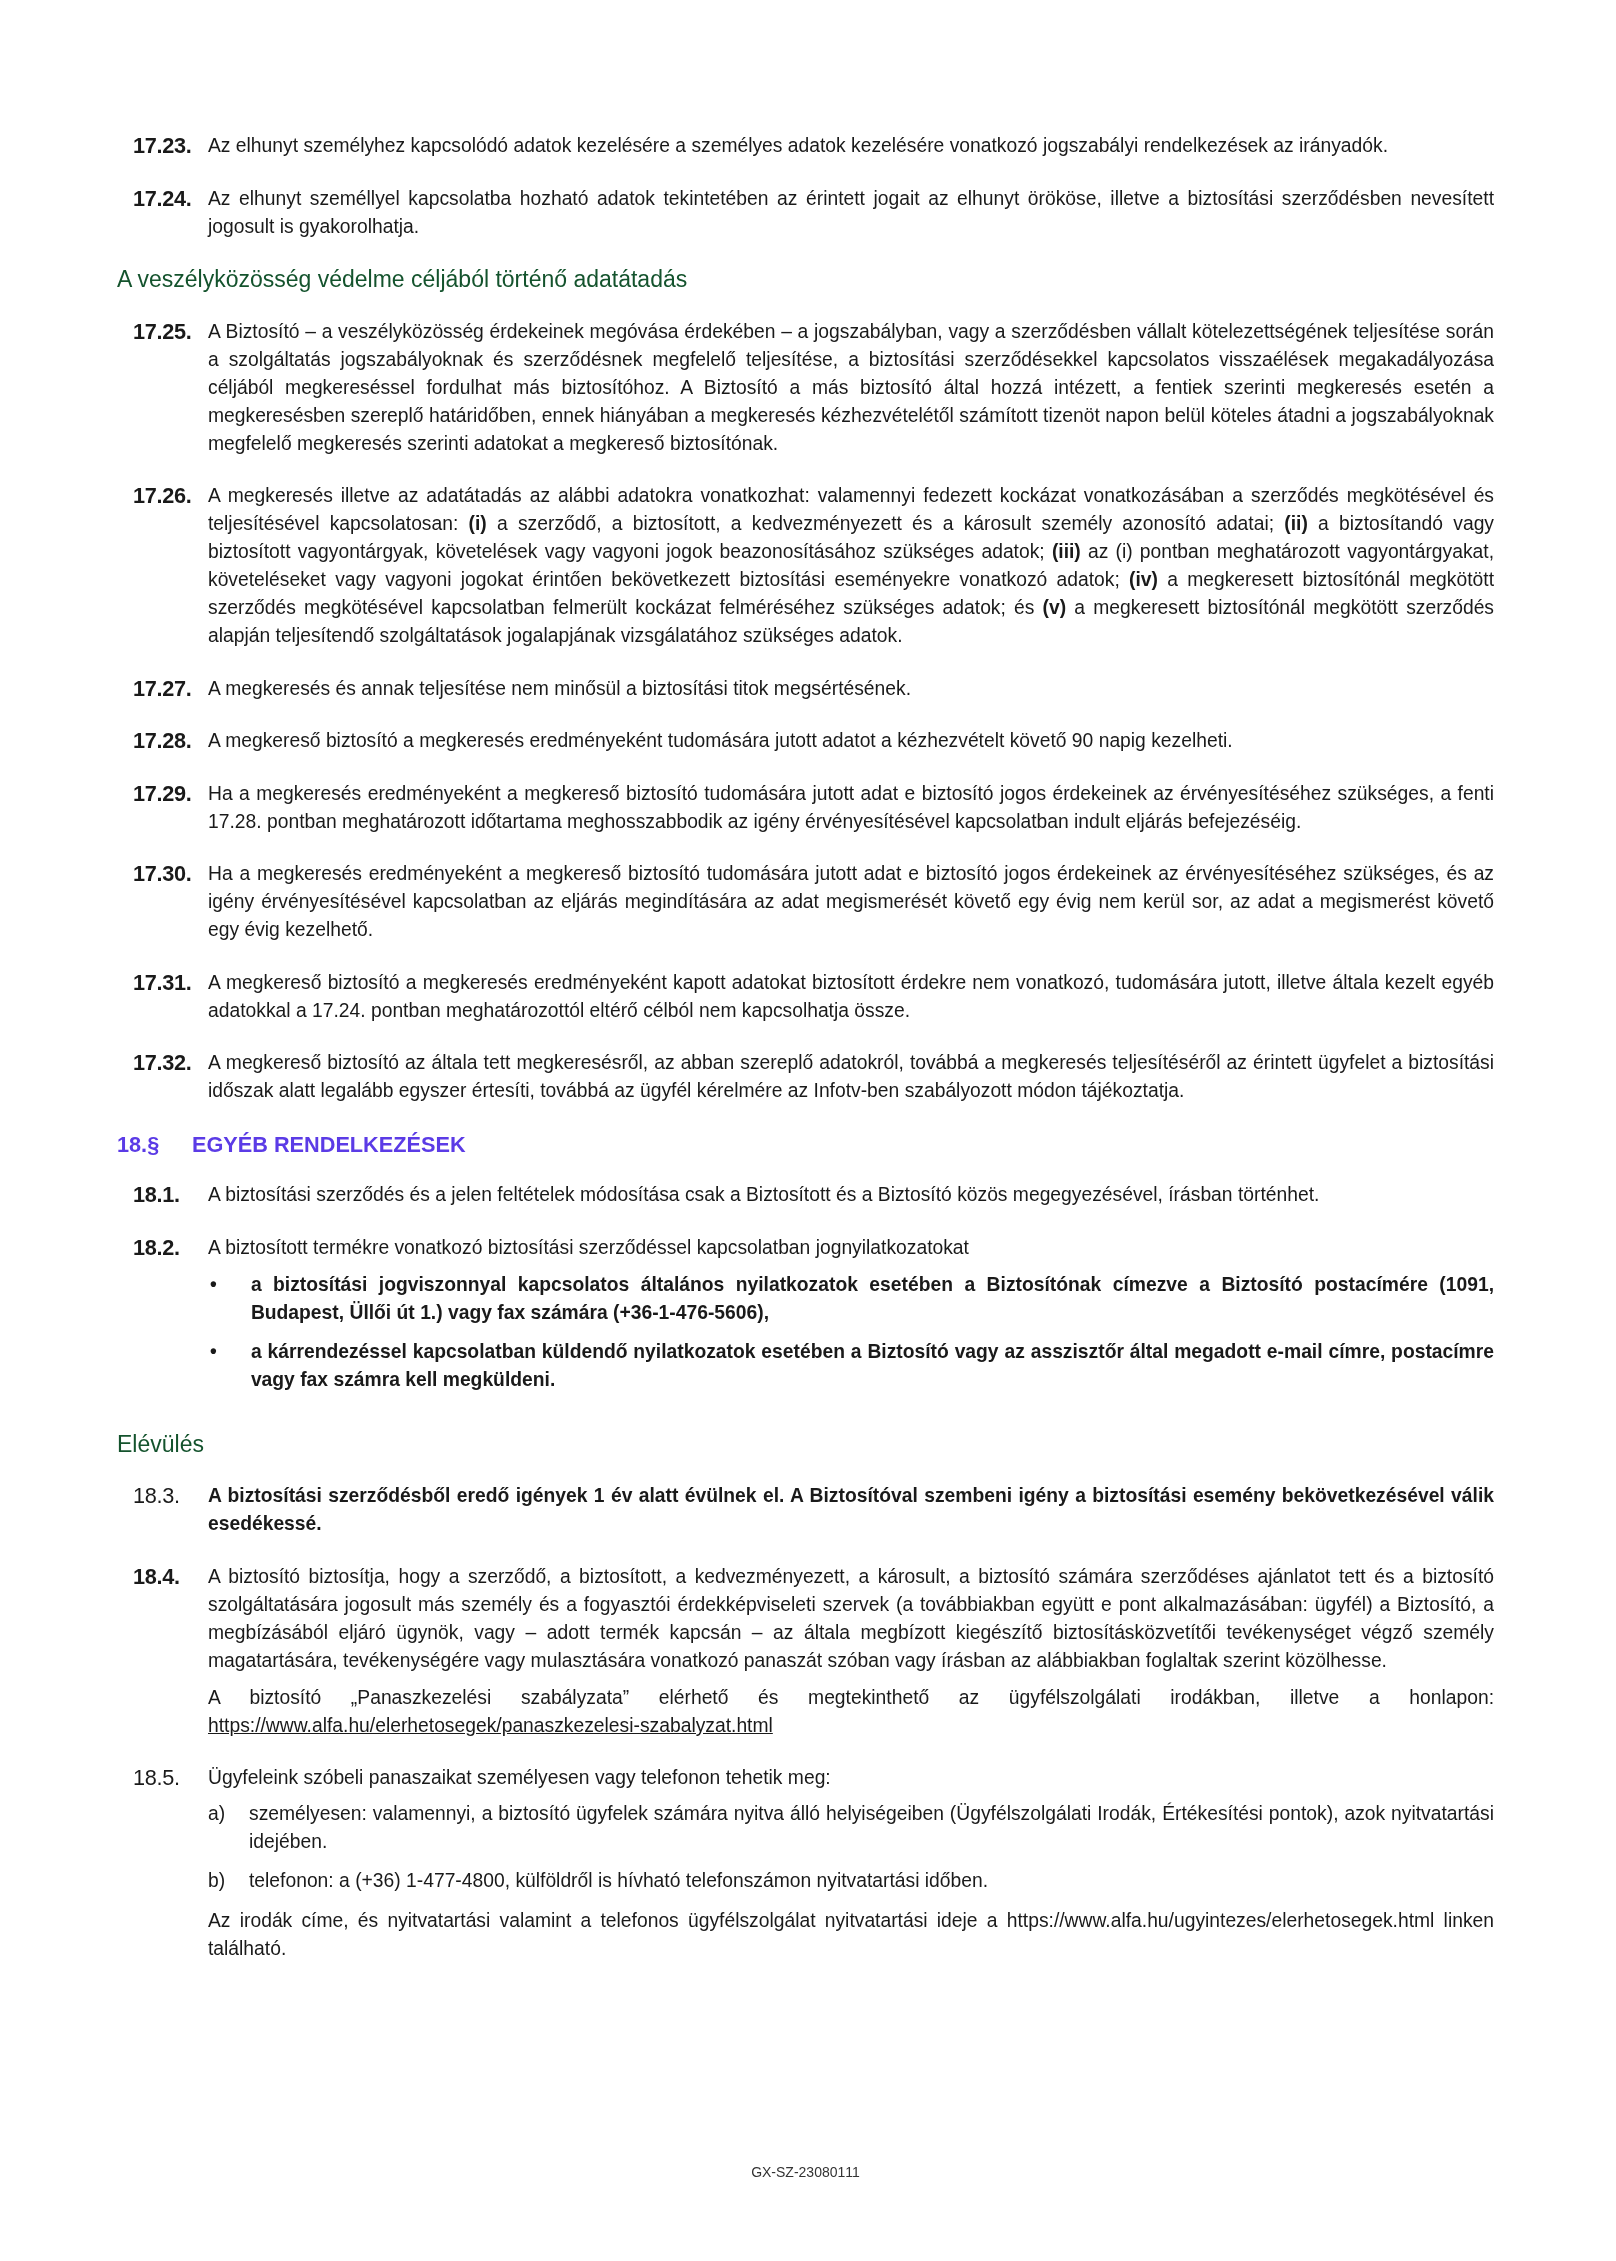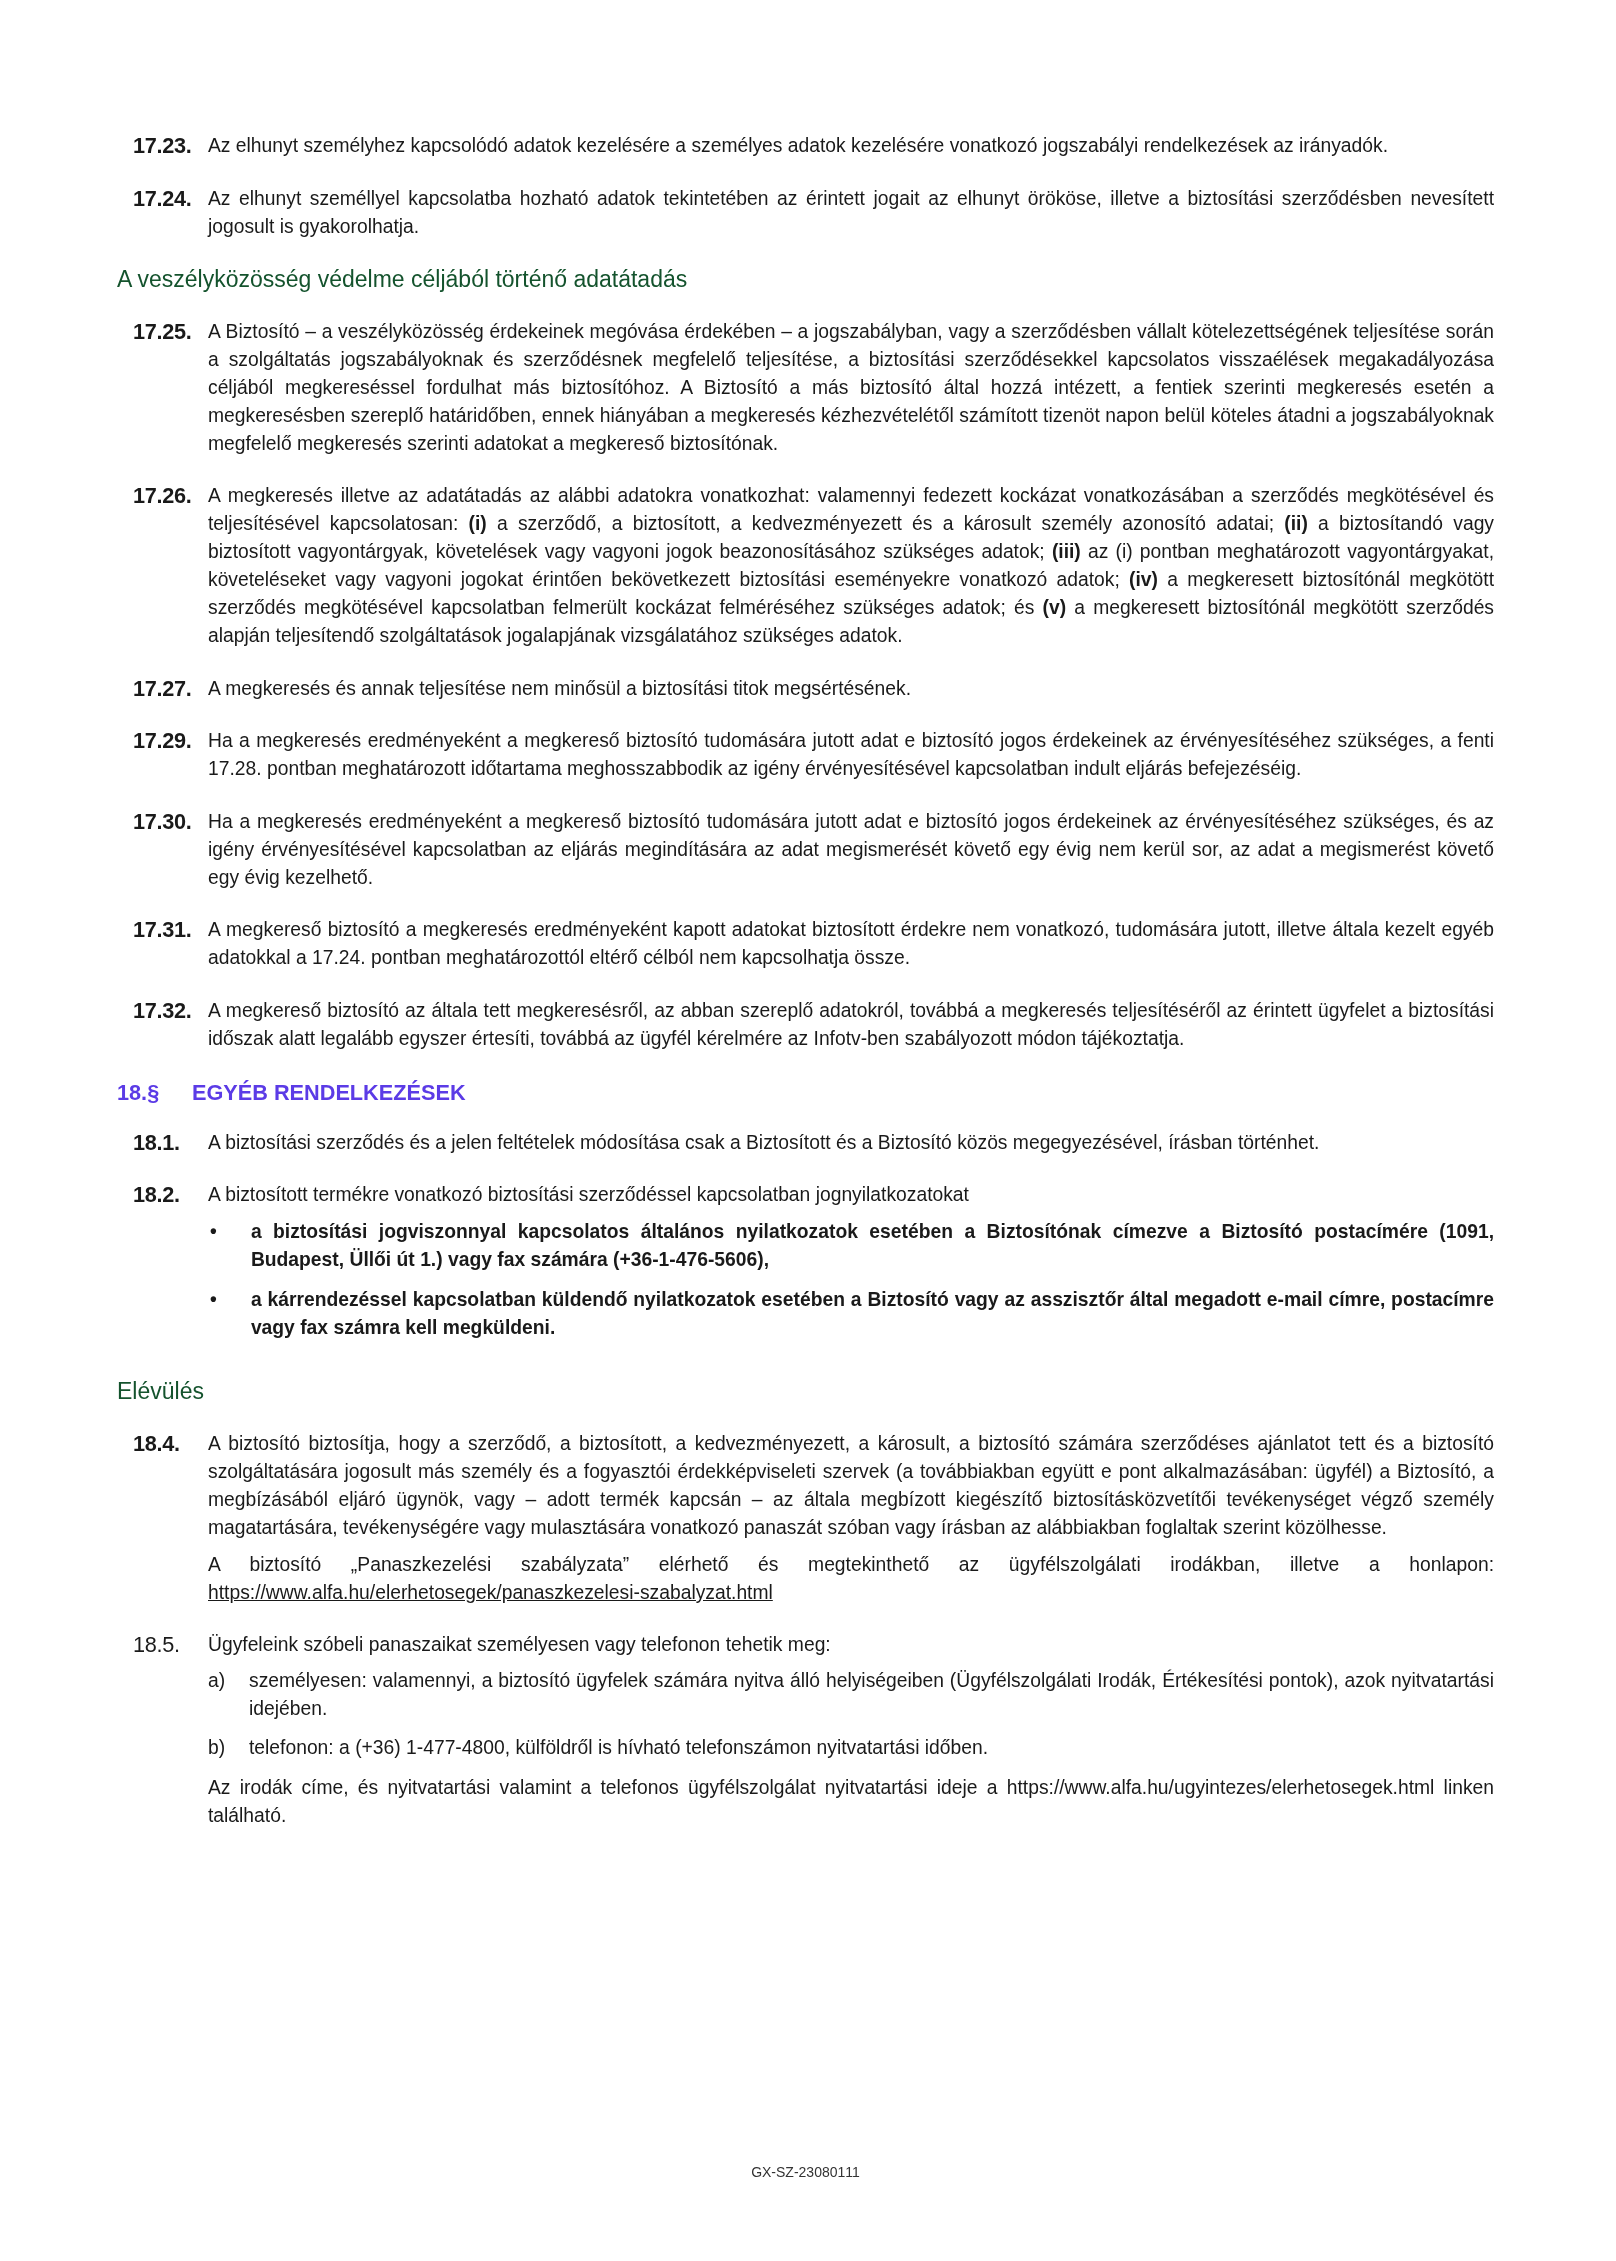--- a/index.html
+++ b/index.html
@@ -50,20 +50,24 @@
   <div class="item">
     <div class="num">17.26.</div>
     <div class="txt"><span>A megkeresés illetve az adatátadás az alábbi adatokra vonatkozhat: valamennyi fedezett kockázat vonatkozásában a szerződés megkötésével és teljesítésével kapcsolatosan: </span><span class="b">(i)</span><span> a szerződő, a biztosított, a kedvezményezett és a károsult személy azonosító adatai; </span><span class="b">(ii)</span><span> a biztosítandó vagy biztosított vagyontárgyak,  követelések vagy vagyoni jogok beazonosításához szükséges adatok; </span><span class="b">(iii)</span><span> az (i) pontban meghatározott vagyontárgyakat, követeléseket vagy vagyoni jogokat érintően bekövetkezett biztosítási eseményekre vonatkozó adatok; </span><span class="b">(iv)</span><span> a megkeresett biztosítónál megkötött szerződés megkötésével kapcsolatban felmerült kockázat felméréséhez szükséges adatok; és </span><span class="b">(v)</span><span> a megkeresett biztosítónál megkötött szerződés alapján teljesítendő szolgáltatások jogalapjának vizsgálatához szükséges adatok.</span></div>
   </div>
 
   <div class="item">
     <div class="num">17.27.</div>
     <div class="txt">A megkeresés és annak teljesítése nem minősül a biztosítási titok megsértésének.</div>
   </div>
   <div class="item">
+    <div class="num">17.28.</div>
+    <div class="txt">A megkereső biztosító a megkeresés eredményeként tudomására jutott adatot a kézhezvételt követő 90 napig kezelheti.</div>
+  </div>
+  <div class="item">
     <div class="num">17.29.</div>
     <div class="txt">Ha a megkeresés eredményeként a megkereső biztosító tudomására jutott adat e biztosító jogos érdekeinek az érvényesítéséhez szükséges, a fenti 17.28. pontban meghatározott időtartama meghosszabbodik az igény érvényesítésével kapcsolatban indult eljárás befejezéséig.</div>
   </div>
   <div class="item">
     <div class="num">17.30.</div>
     <div class="txt">Ha a megkeresés eredményeként a megkereső biztosító tudomására jutott adat e biztosító jogos érdekeinek az érvényesítéséhez szükséges, és az igény érvényesítésével kapcsolatban az eljárás megindítására az adat megismerését követő egy évig nem kerül sor, az adat a megismerést követő egy évig kezelhető.</div>
   </div>
   <div class="item">
     <div class="num">17.31.</div>
     <div class="txt">A megkereső biztosító a megkeresés eredményeként kapott adatokat biztosított érdekre nem vonatkozó, tudomására jutott, illetve általa kezelt egyéb adatokkal a 17.24. pontban meghatározottól eltérő célból nem kapcsolhatja össze.</div>
@@ -95,20 +99,24 @@
         <li>
           <span class="dot">•</span>
           <span class="txt">a kárrendezéssel kapcsolatban küldendő nyilatkozatok esetében a Biztosító vagy az asszisztőr által megadott e-mail címre, postacímre vagy fax számra kell megküldeni.</span>
         </li>
       </ul>
     </div>
   </div>
 
   <div class="sub-h">Elévülés</div>
 
+  <div class="item">
+    <div class="num reg">18.3.</div>
+    <div class="txt bold">A biztosítási szerződésből eredő igények 1 év alatt évülnek el. A Biztosítóval szembeni igény a biztosítási esemény bekövetkezésével válik esedékessé.</div>
+  </div>
 
 
   <div class="item">
     <div class="num">18.4.</div>
     <div class="txt">
       <div>A biztosító biztosítja, hogy a szerződő, a biztosított, a kedvezményezett, a károsult, a biztosító számára szerződéses ajánlatot tett és a biztosító szolgáltatására jogosult más személy és a fogyasztói érdekképviseleti szervek (a továbbiakban együtt e pont alkalmazásában: ügyfél) a Biztosító, a megbízásából eljáró ügynök, vagy – adott termék kapcsán – az általa megbízott kiegészítő biztosításközvetítői tevékenységet végző személy magatartására, tevékenységére vagy mulasztására vonatkozó panaszát szóban vagy írásban az alábbiakban foglaltak szerint közölhesse.</div>
       <div class="para"><span>A biztosító „Panaszkezelési szabályzata” elérhető és megtekinthető az ügyfélszolgálati irodákban, illetve a honlapon: </span><a class="lnk" href="#">https://www.alfa.hu/elerhetosegek/panaszkezelesi-szabalyzat.html</a></div>
     </div>
   </div>
 

